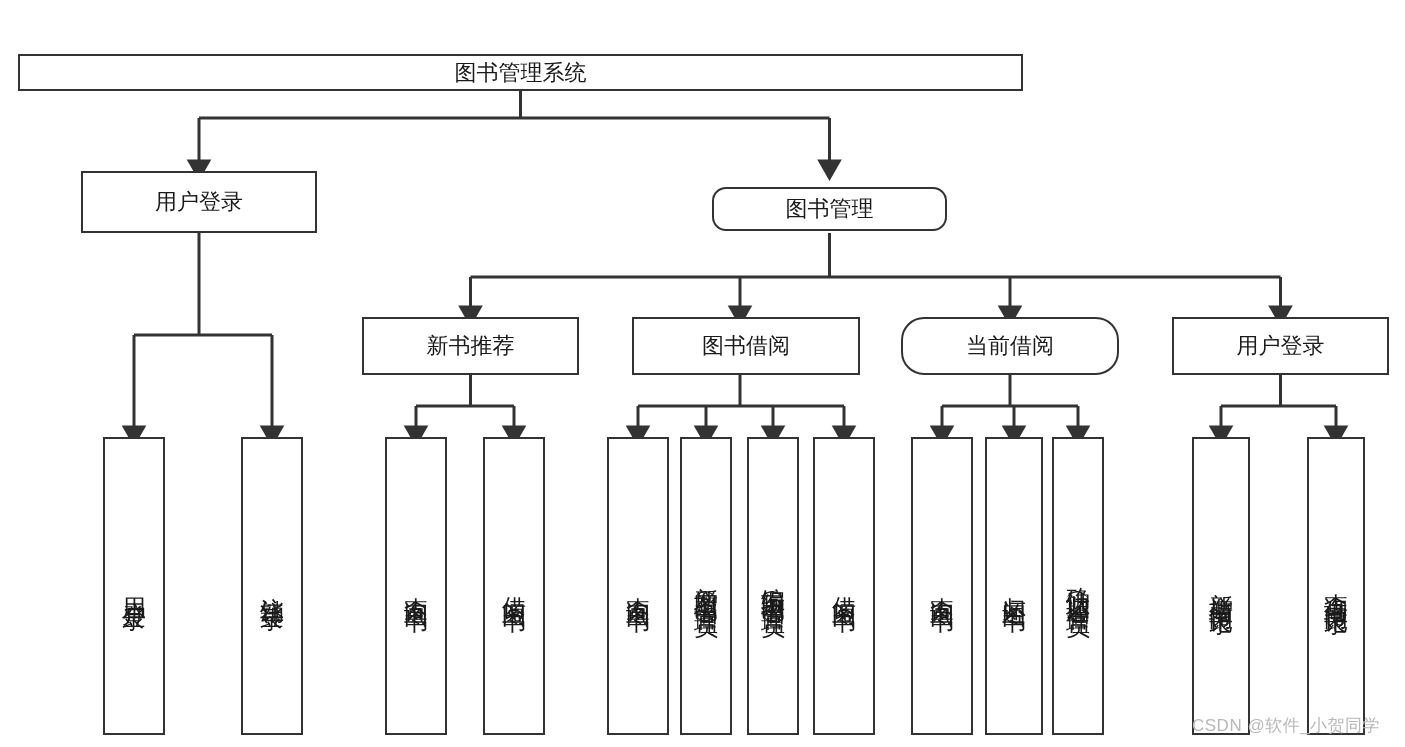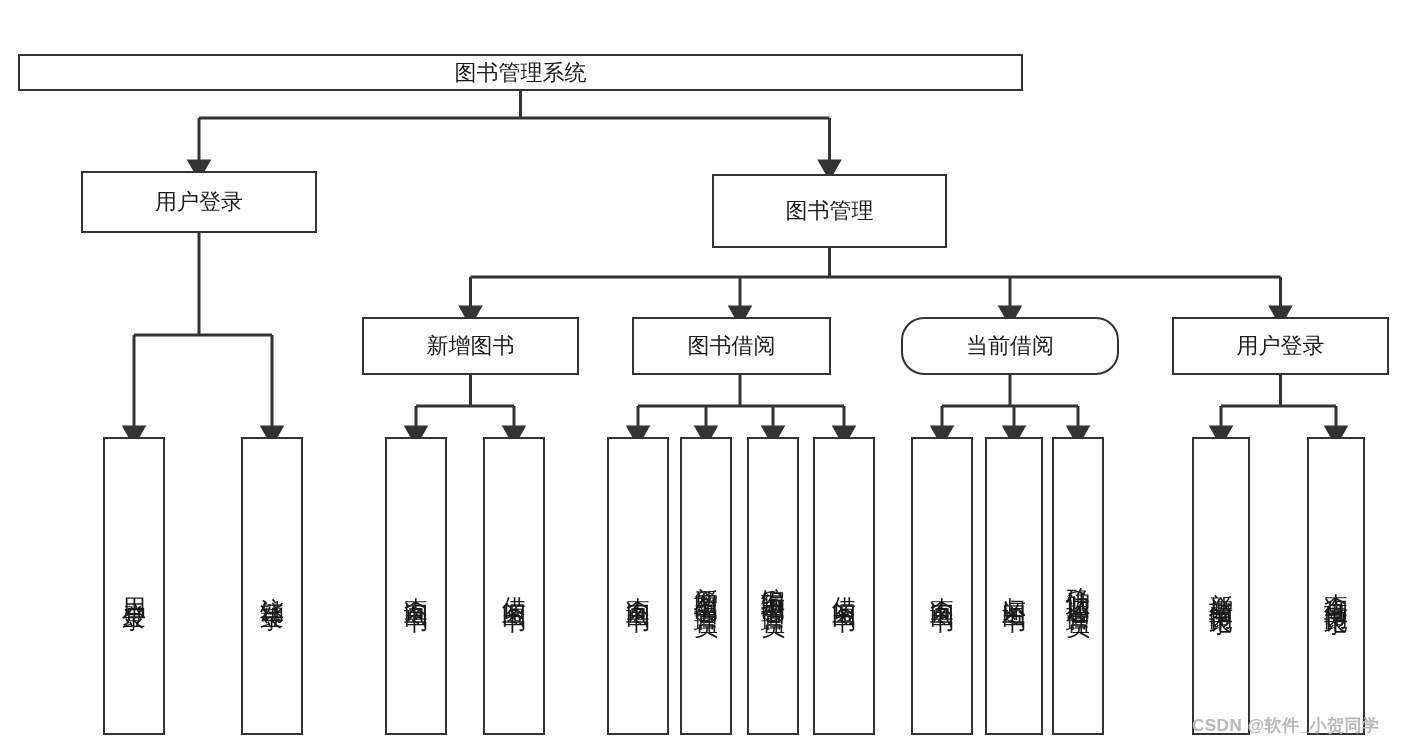--- a/index.html
+++ b/index.html
@@ -115,27 +115,27 @@
       </g>
   </svg>
 
   <div id="node-layer">
       <div class="node horiz" style="left: 18px; top: 13px; width: 1005px; height: 37px; margin-top: 41px;">
         <span class="node-label">图书管理系统</span>
       </div>
       <div class="node horiz" style="left: 81px; top: 171px; width: 236px; height: 62px;">
         <span class="node-label">用户登录</span>
       </div>
-      <div class="node horiz" style="left: 712px; top: 174px; width: 235px; height: 74px;">
+      <div class="node horiz" style="left: 712px; top: 187px; width: 235px; height: 44px; border-radius: 14px;">
         <span class="node-label">图书管理</span>
       </div>
       <div class="node horiz" style="left: 362px; top: 317px; width: 217px; height: 58px;">
-        <span class="node-label">新增图书</span>
+        <span class="node-label">新书推荐</span>
       </div>
-      <div class="node horiz" style="left: 632px; top: 317px; width: 199px; height: 58px;">
+      <div class="node horiz" style="left: 632px; top: 317px; width: 228px; height: 58px;">
         <span class="node-label">图书借阅</span>
       </div>
       <div class="node horiz" style="left: 901px; top: 317px; width: 218px; height: 58px; border-radius: 23px;">
         <span class="node-label">当前借阅</span>
       </div>
       <div class="node horiz" style="left: 1172px; top: 317px; width: 217px; height: 58px;">
         <span class="node-label">用户登录</span>
       </div>
       <div class="node vert" style="left: 103px; top: 437px; width: 62px; height: 298px;">
         <span class="node-label">用户登录</span>
@@ -171,15 +171,15 @@
         <span class="node-label">确认归还（管理员）</span>
       </div>
       <div class="node vert" style="left: 1192px; top: 437px; width: 58px; height: 298px;">
         <span class="node-label">新增借阅记录</span>
       </div>
       <div class="node vert" style="left: 1307px; top: 437px; width: 58px; height: 298px;">
         <span class="node-label">查询借阅记录</span>
       </div>
     </div>
 
-  <div id="watermark" style="left: 1192px; top: 714px; font-weight: bold;">CSDN @软件_小贺同学</div>
+  <div id="watermark" style="left: 1192px; top: 714px;">CSDN @软件_小贺同学</div>
 
 </div>
 
 </body></html>

